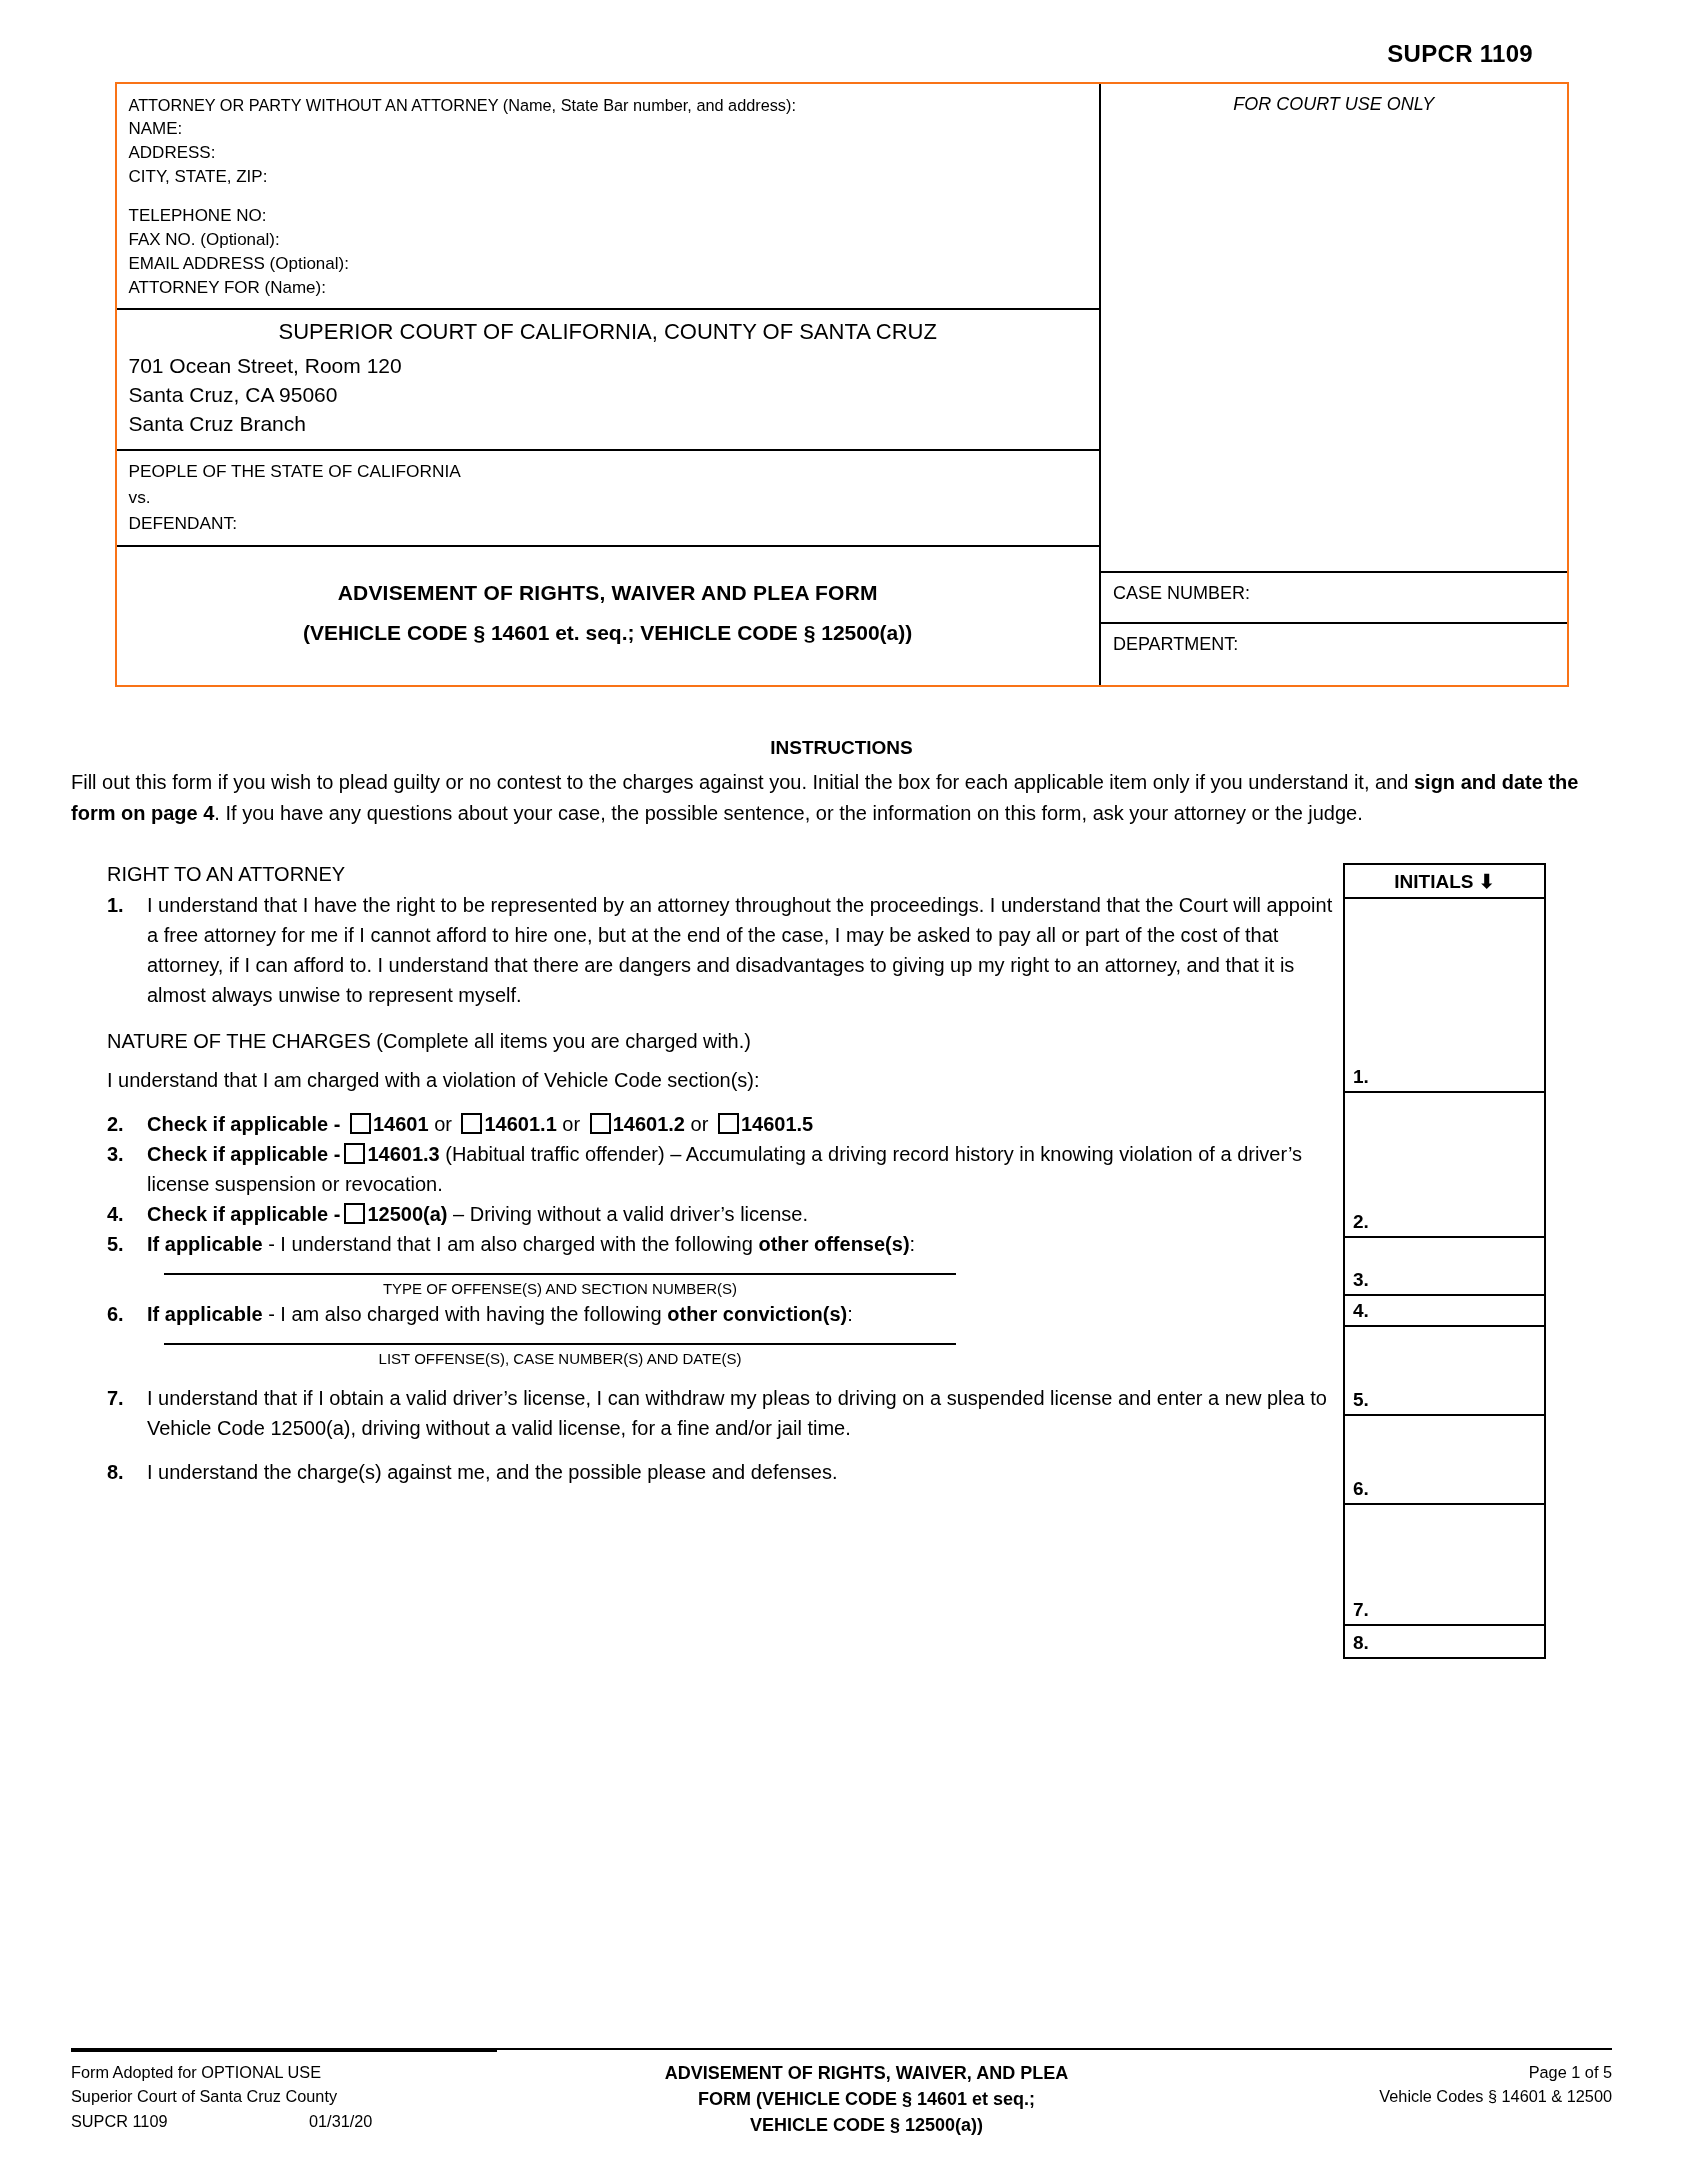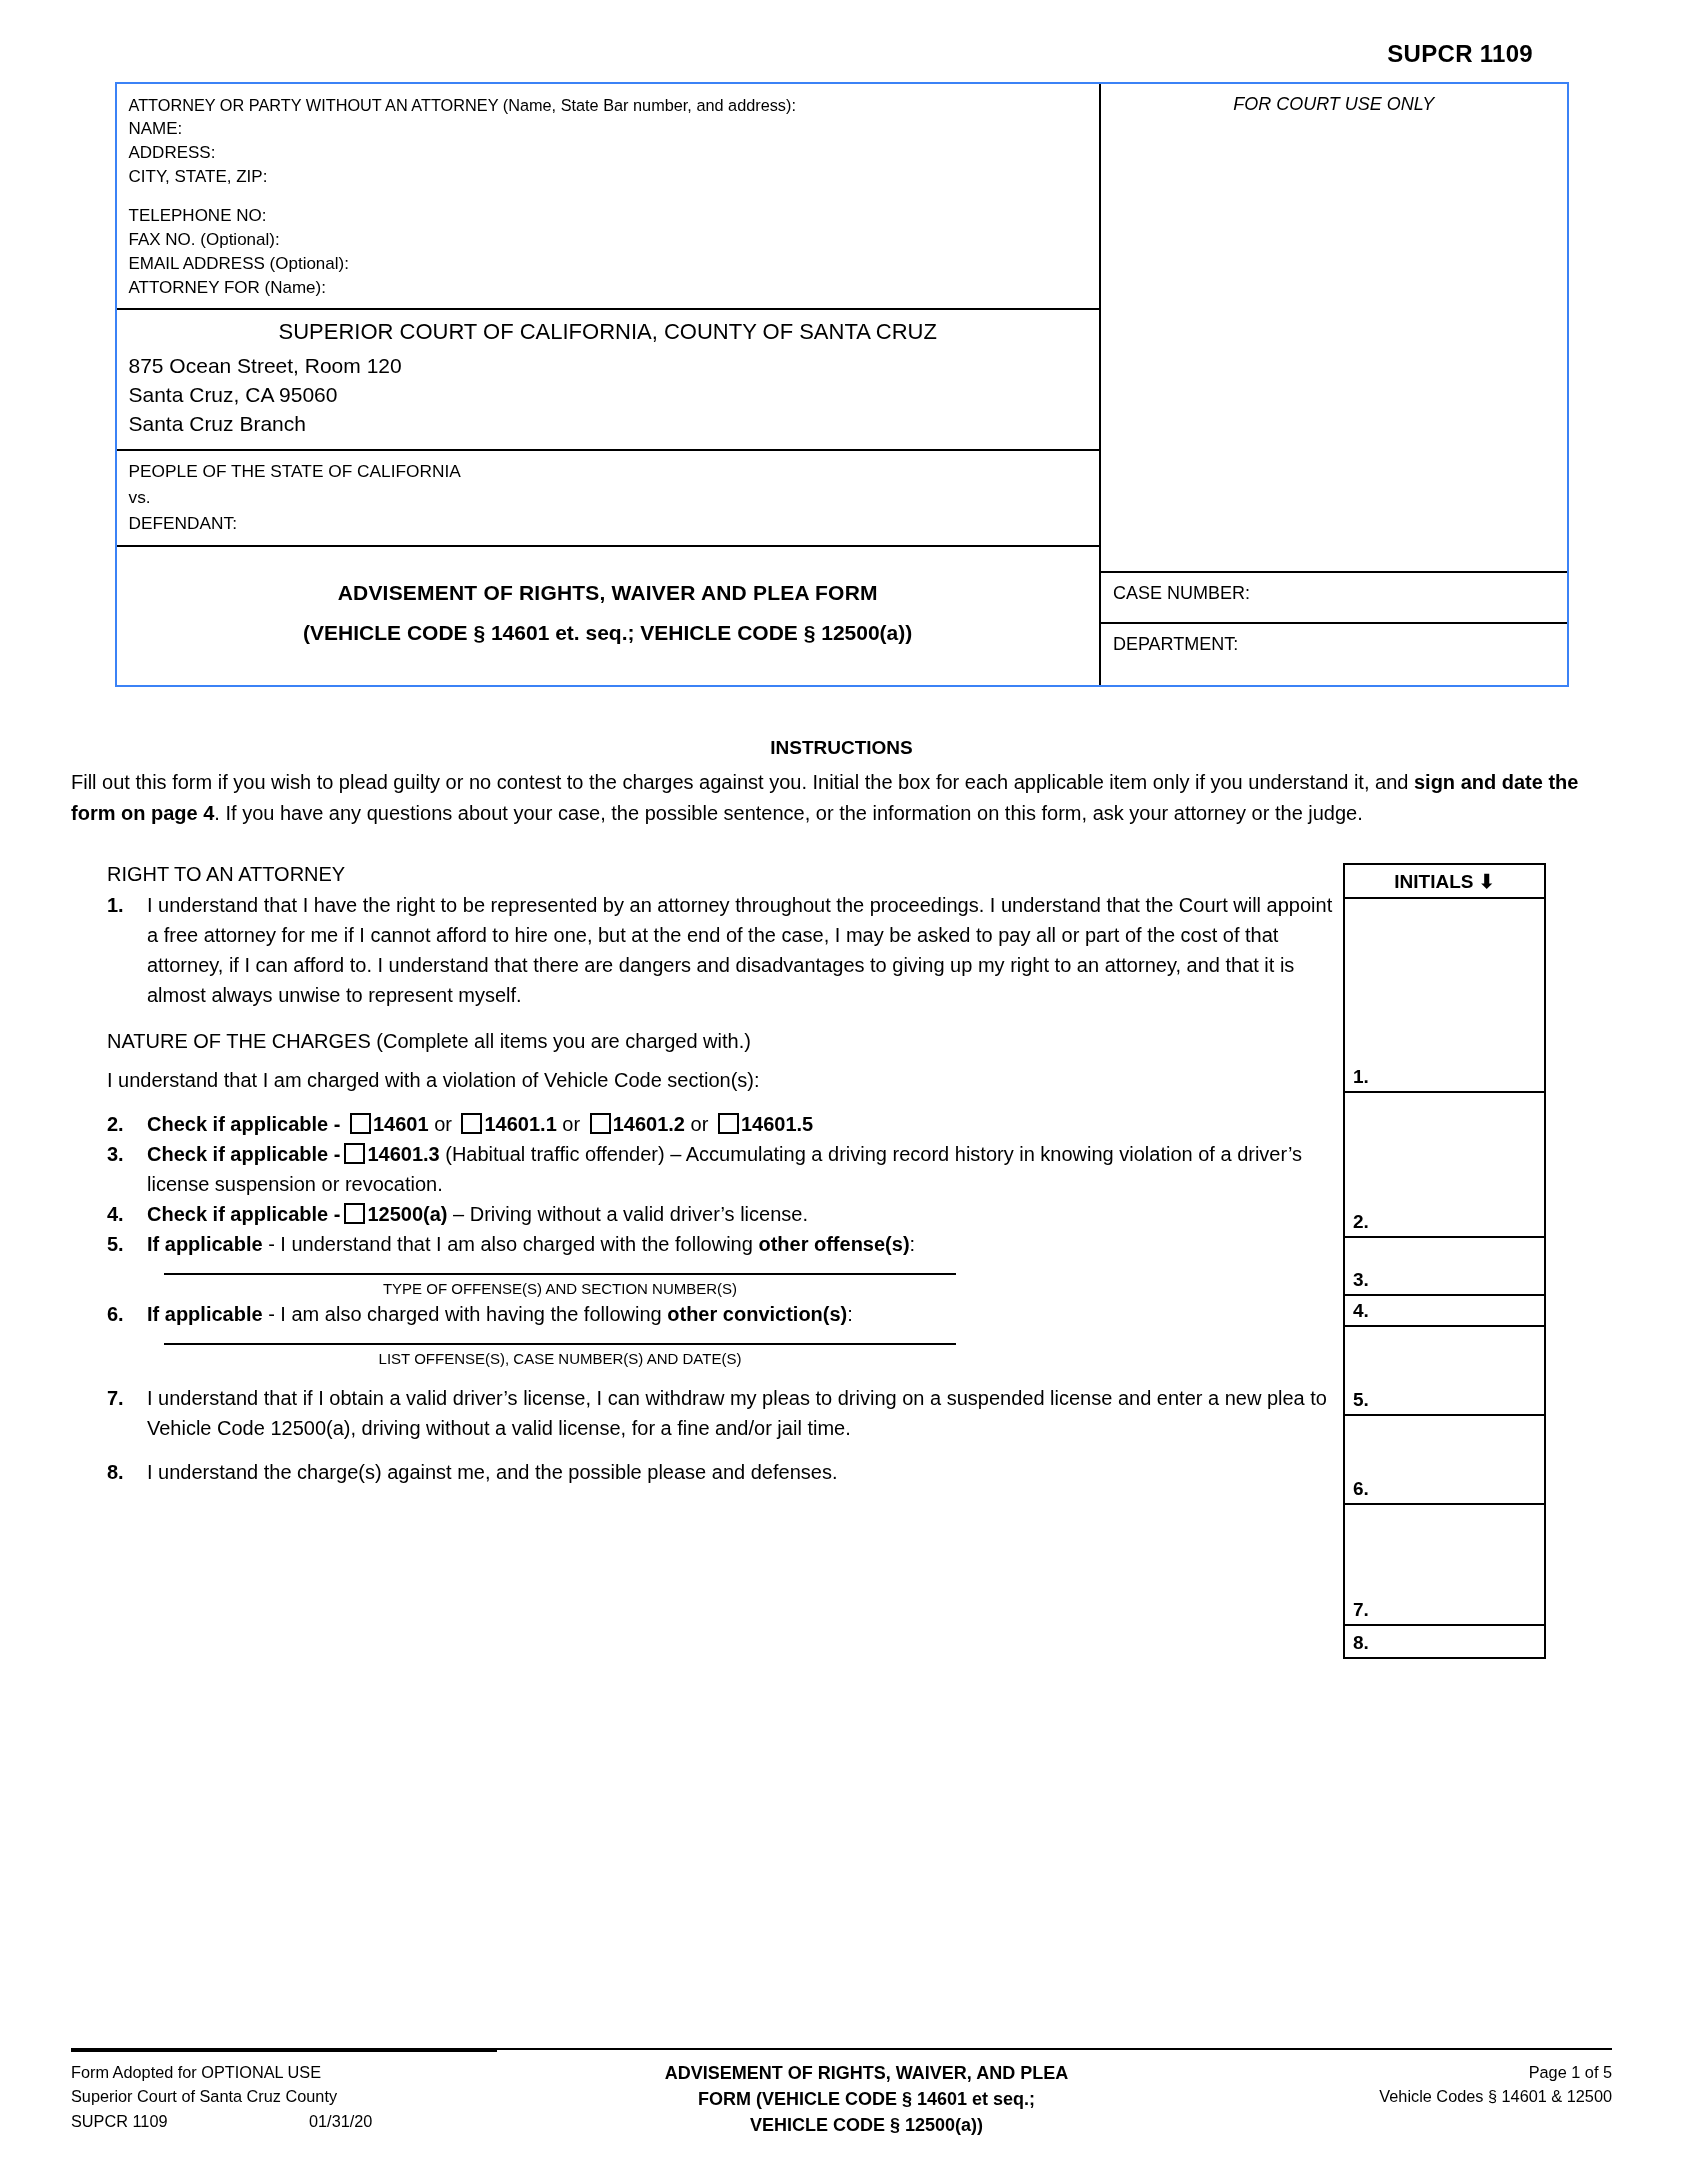--- a/index.html
+++ b/index.html
@@ -21,21 +21,21 @@
   .form-no {
     text-align: right;
     font-weight: bold;
     font-size: 24px;
     padding-right: 79px;
     margin-bottom: 14px;
     letter-spacing: 0.3px;
   }
   
   .caption {
-    border: 2px solid #3b82f6;
+    border: 2px solid #f97316;
     display: flex;
     width: 1454px;
     margin: 0 auto;
   }
   .cap-left { width: 1000px; border-right: 2px solid #000; }
   .cap-right { width: 473px; display: flex; flex-direction: column; }
 
   .atty-block {
     border-bottom: 2px solid #000;
     padding: 10px 12px 8px 12px;
@@ -234,21 +234,21 @@
         <div>CITY, STATE, ZIP:</div>
         <div class="spacer-line"></div>
         <div>TELEPHONE NO:</div>
         <div>FAX NO. (Optional):</div>
         <div>EMAIL ADDRESS (Optional):</div>
         <div>ATTORNEY FOR (Name):</div>
       </div>
 
       <div class="court-block">
         <div class="court-title">SUPERIOR COURT OF CALIFORNIA, COUNTY OF SANTA CRUZ</div>
-        <div class="court-line">875 Ocean Street, Room 120</div>
+        <div class="court-line">701 Ocean Street, Room 120</div>
         <div class="court-line">Santa Cruz, CA 95060</div>
         <div class="court-line">Santa Cruz Branch</div>
       </div>
 
       <div class="people-block">
         <div>PEOPLE OF THE STATE OF CALIFORNIA</div>
         <div>vs.</div>
         <div>DEFENDANT:</div>
       </div>
 

